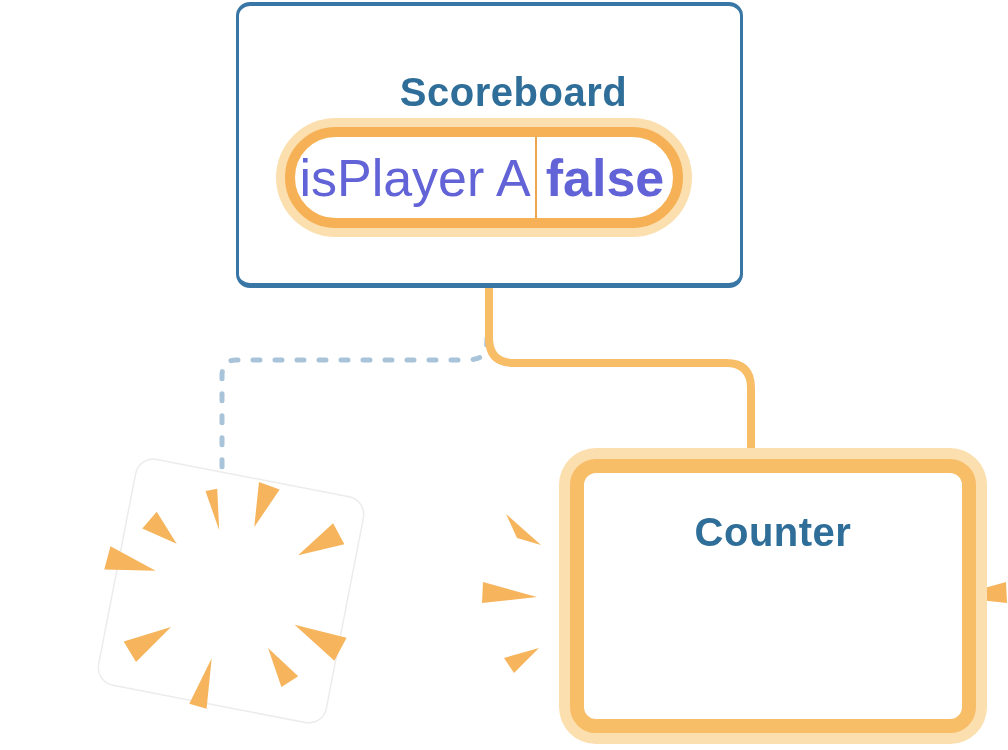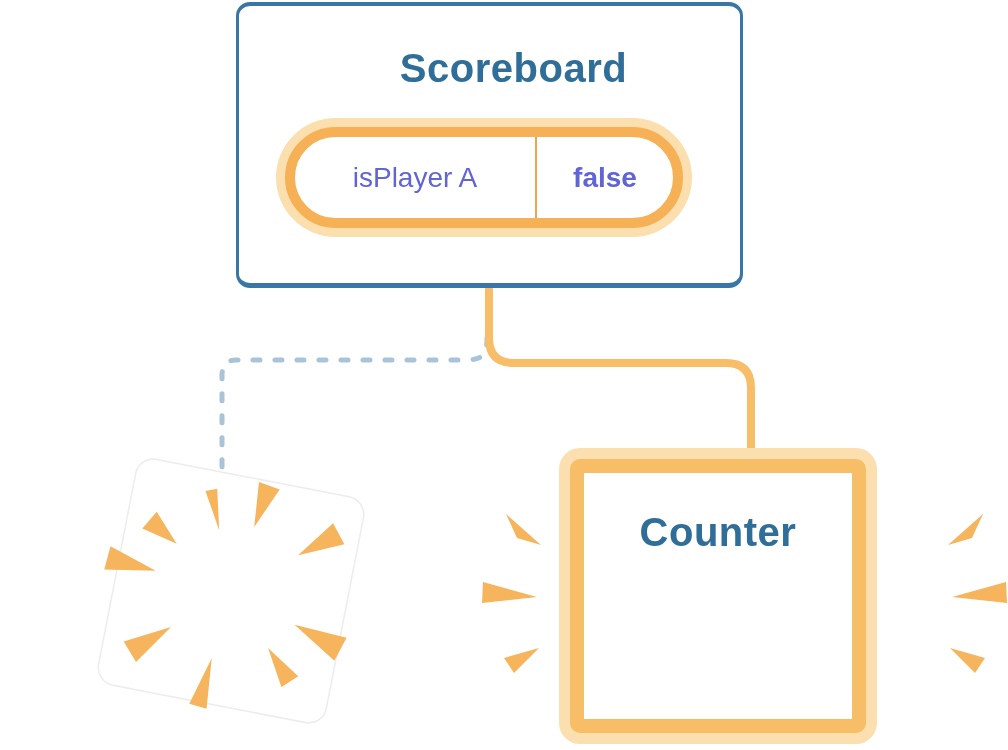--- a/index.html
+++ b/index.html
@@ -15,55 +15,55 @@
   
   .card{position:absolute;background:#fff;box-sizing:border-box;z-index:1;}
 
   .scoreboard-card{
     left:236px;top:2px;width:507px;height:286px;
     border:3px solid var(--card-border,#3876a5);
     border-top-width:4px;border-bottom-width:5px;
     border-radius:14px;
   }
   .counter-card{
-    left:570px;top:459px;width:296px;height:274px;
+    left:570px;top:459px;width:406px;height:274px;
     border:14px solid var(--connector-orange,#f8bd67);
     box-shadow:0 0 0 11px var(--pill-glow,#fcdfae);
-    border-radius:10px;
+    border-radius:26px;
     text-decoration:underline;
   }
 
   .card-title{
     position:absolute;left:0;right:0;text-align:center;
     font-size:40px;line-height:44px;font-weight:700;
     color:var(--title,#2e6e99);
     letter-spacing:.5px;
   }
-  .scoreboard-card .card-title{top:40px;padding-left:48px;}
+  .scoreboard-card .card-title{top:64px;padding-left:48px;}
   .counter-card .card-title{top:37px;}
 
   
   .pill{
     position:absolute;display:flex;box-sizing:border-box;
     background:#fff;overflow:hidden;align-items:stretch;
   }
   .pill-orange{
     left:46px;top:121px;width:398px;height:101px;
     border:10px solid var(--pill-ring-orange,#f6b156);
     box-shadow:0 0 0 9px var(--pill-glow,#fcdfae);
     border-radius:60px;
   }
   .pill-purple{
     left:28px;top:110px;width:265px;height:100px;
     border:3px solid var(--pill-border-purple,#5c62d2);
     border-radius:52px;
   }
   .pill-seg{
     display:flex;align-items:center;justify-content:center;
-    font-size:28px;color:var(--state-text,#6163d6);
+    font-size:52px;color:var(--state-text,#6163d6);
     white-space:nowrap;
   }
   .pill-orange .seg-name{width:240px;}
   .pill-orange .seg-value{flex:1;font-weight:700;}
   .pill-purple .seg-name{width:172px;}
   .pill-purple .seg-value{flex:1;}
   .pill-divider{width:2px;flex:none;}
   .divider-orange{background:var(--divider-orange,#eea54d);}
   .divider-purple{background:var(--pill-border-purple,#5c62d2);}
 </style>

